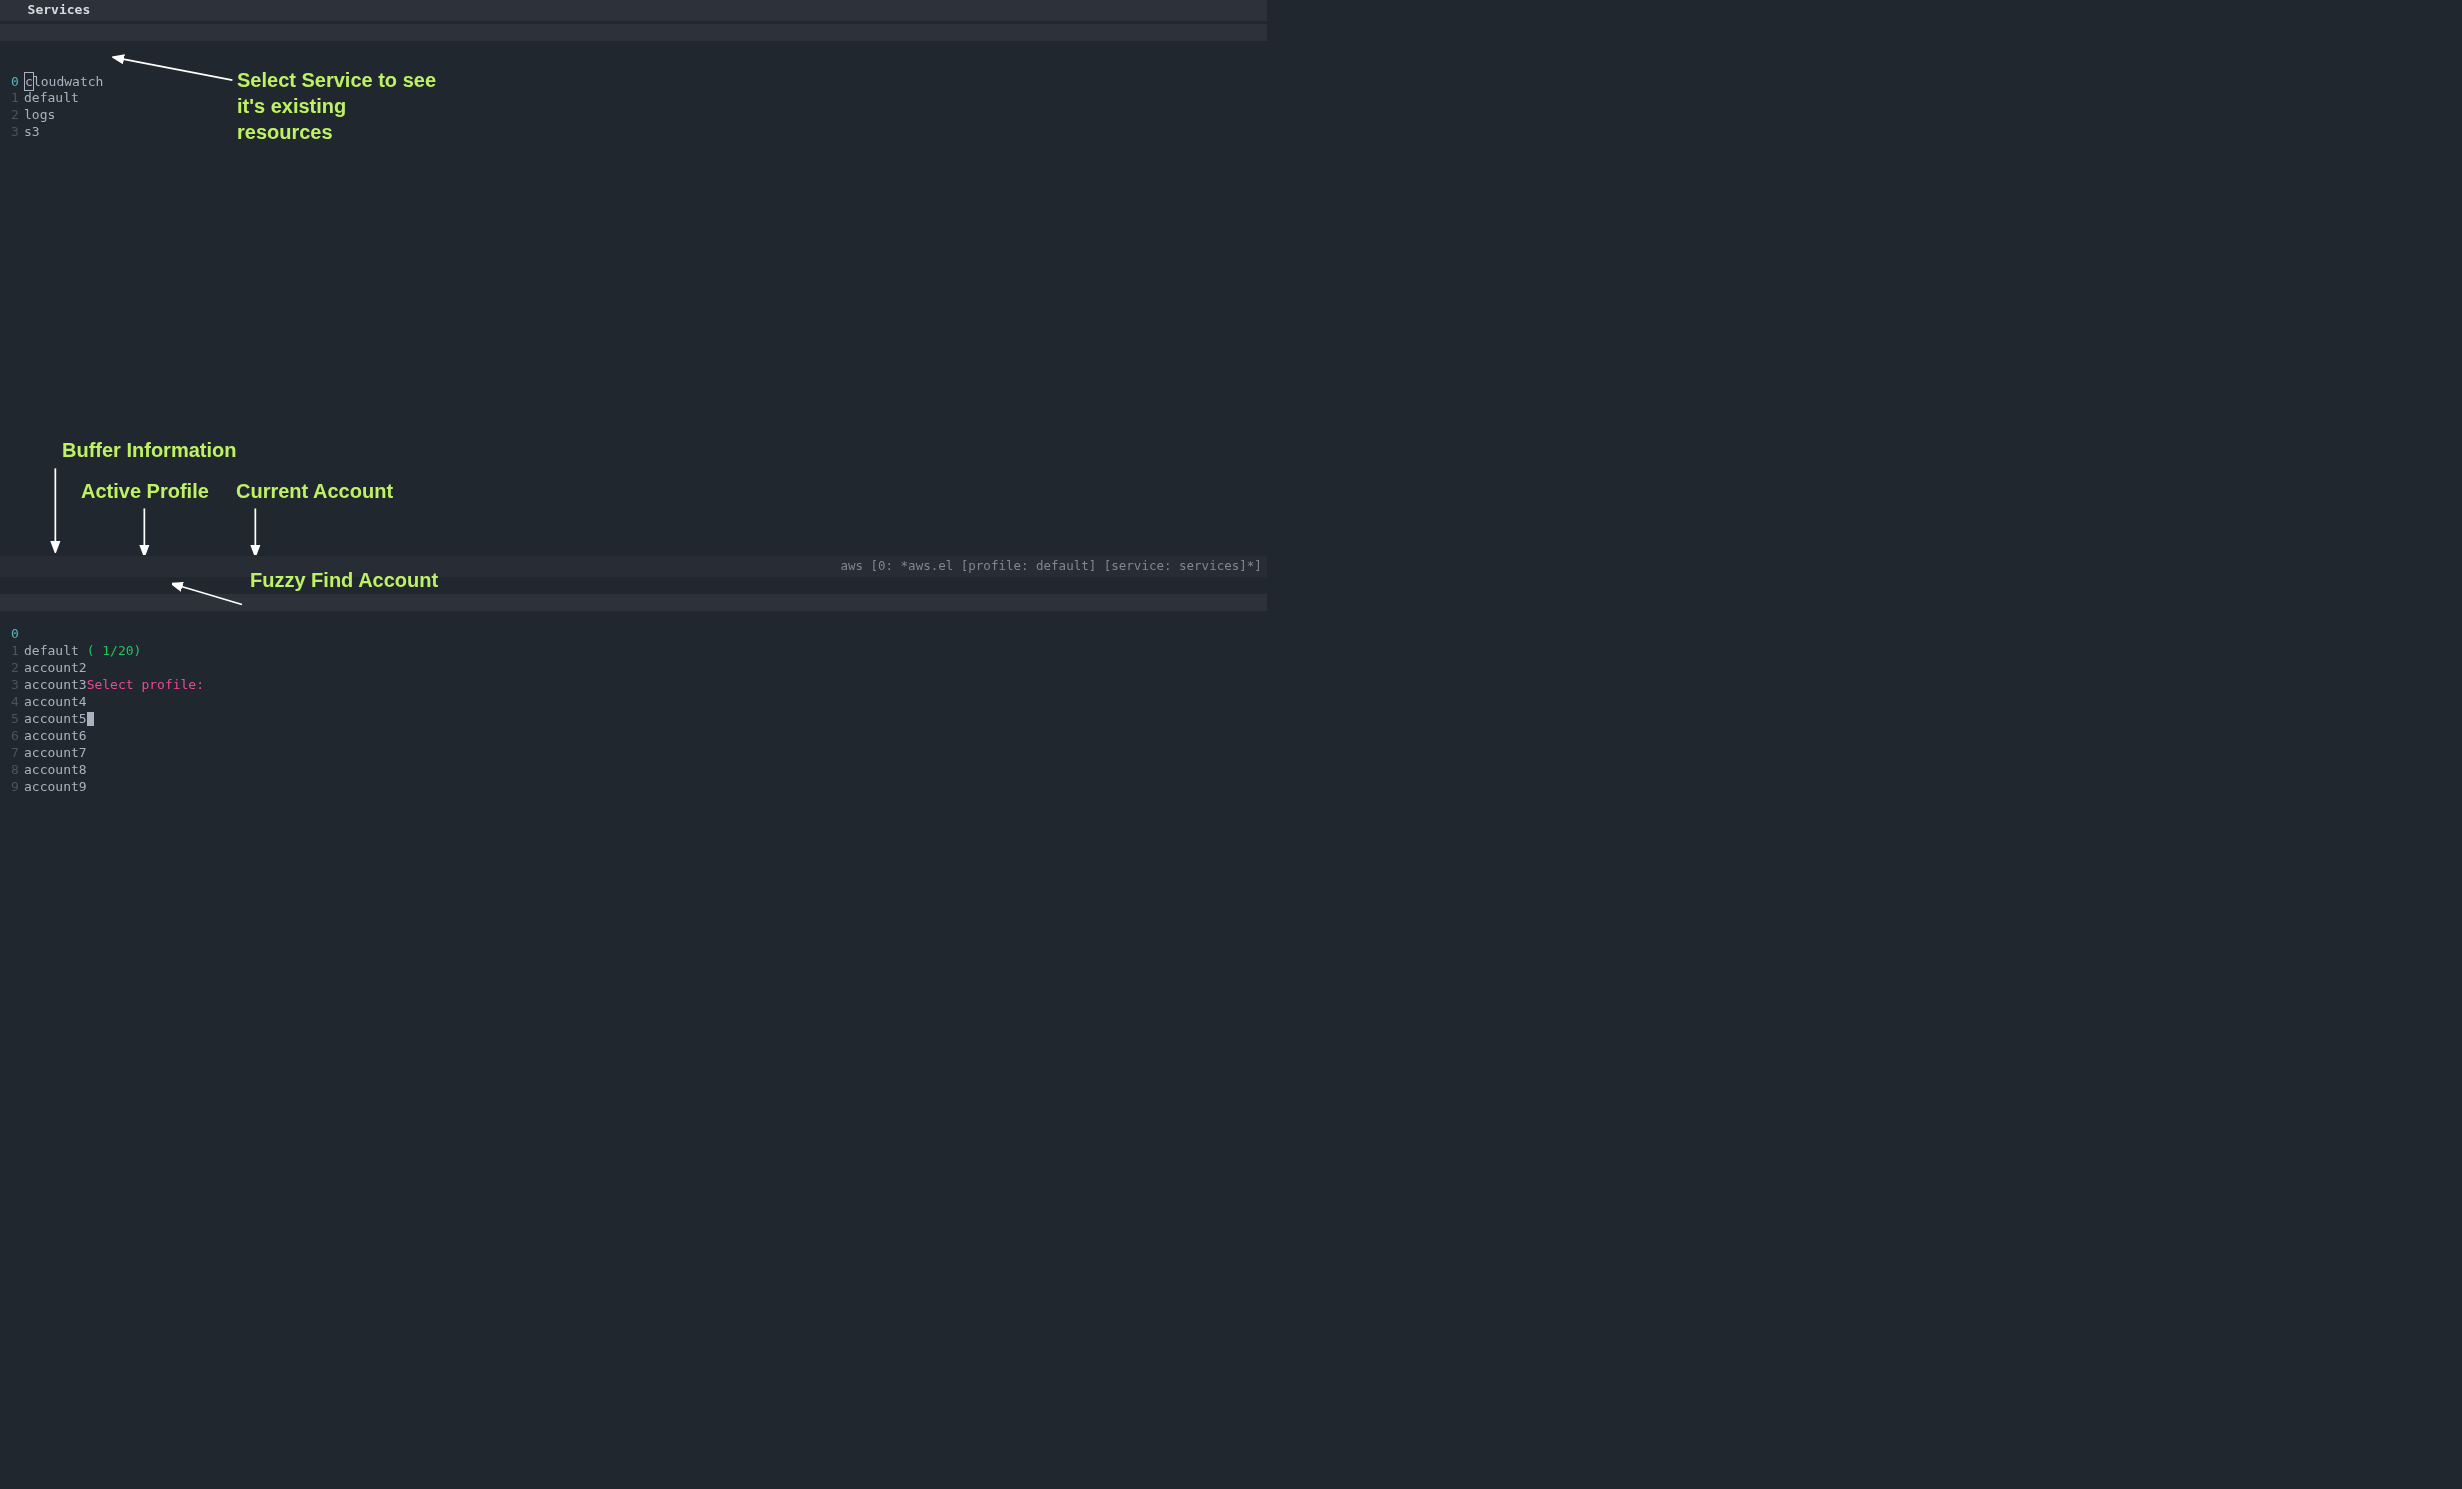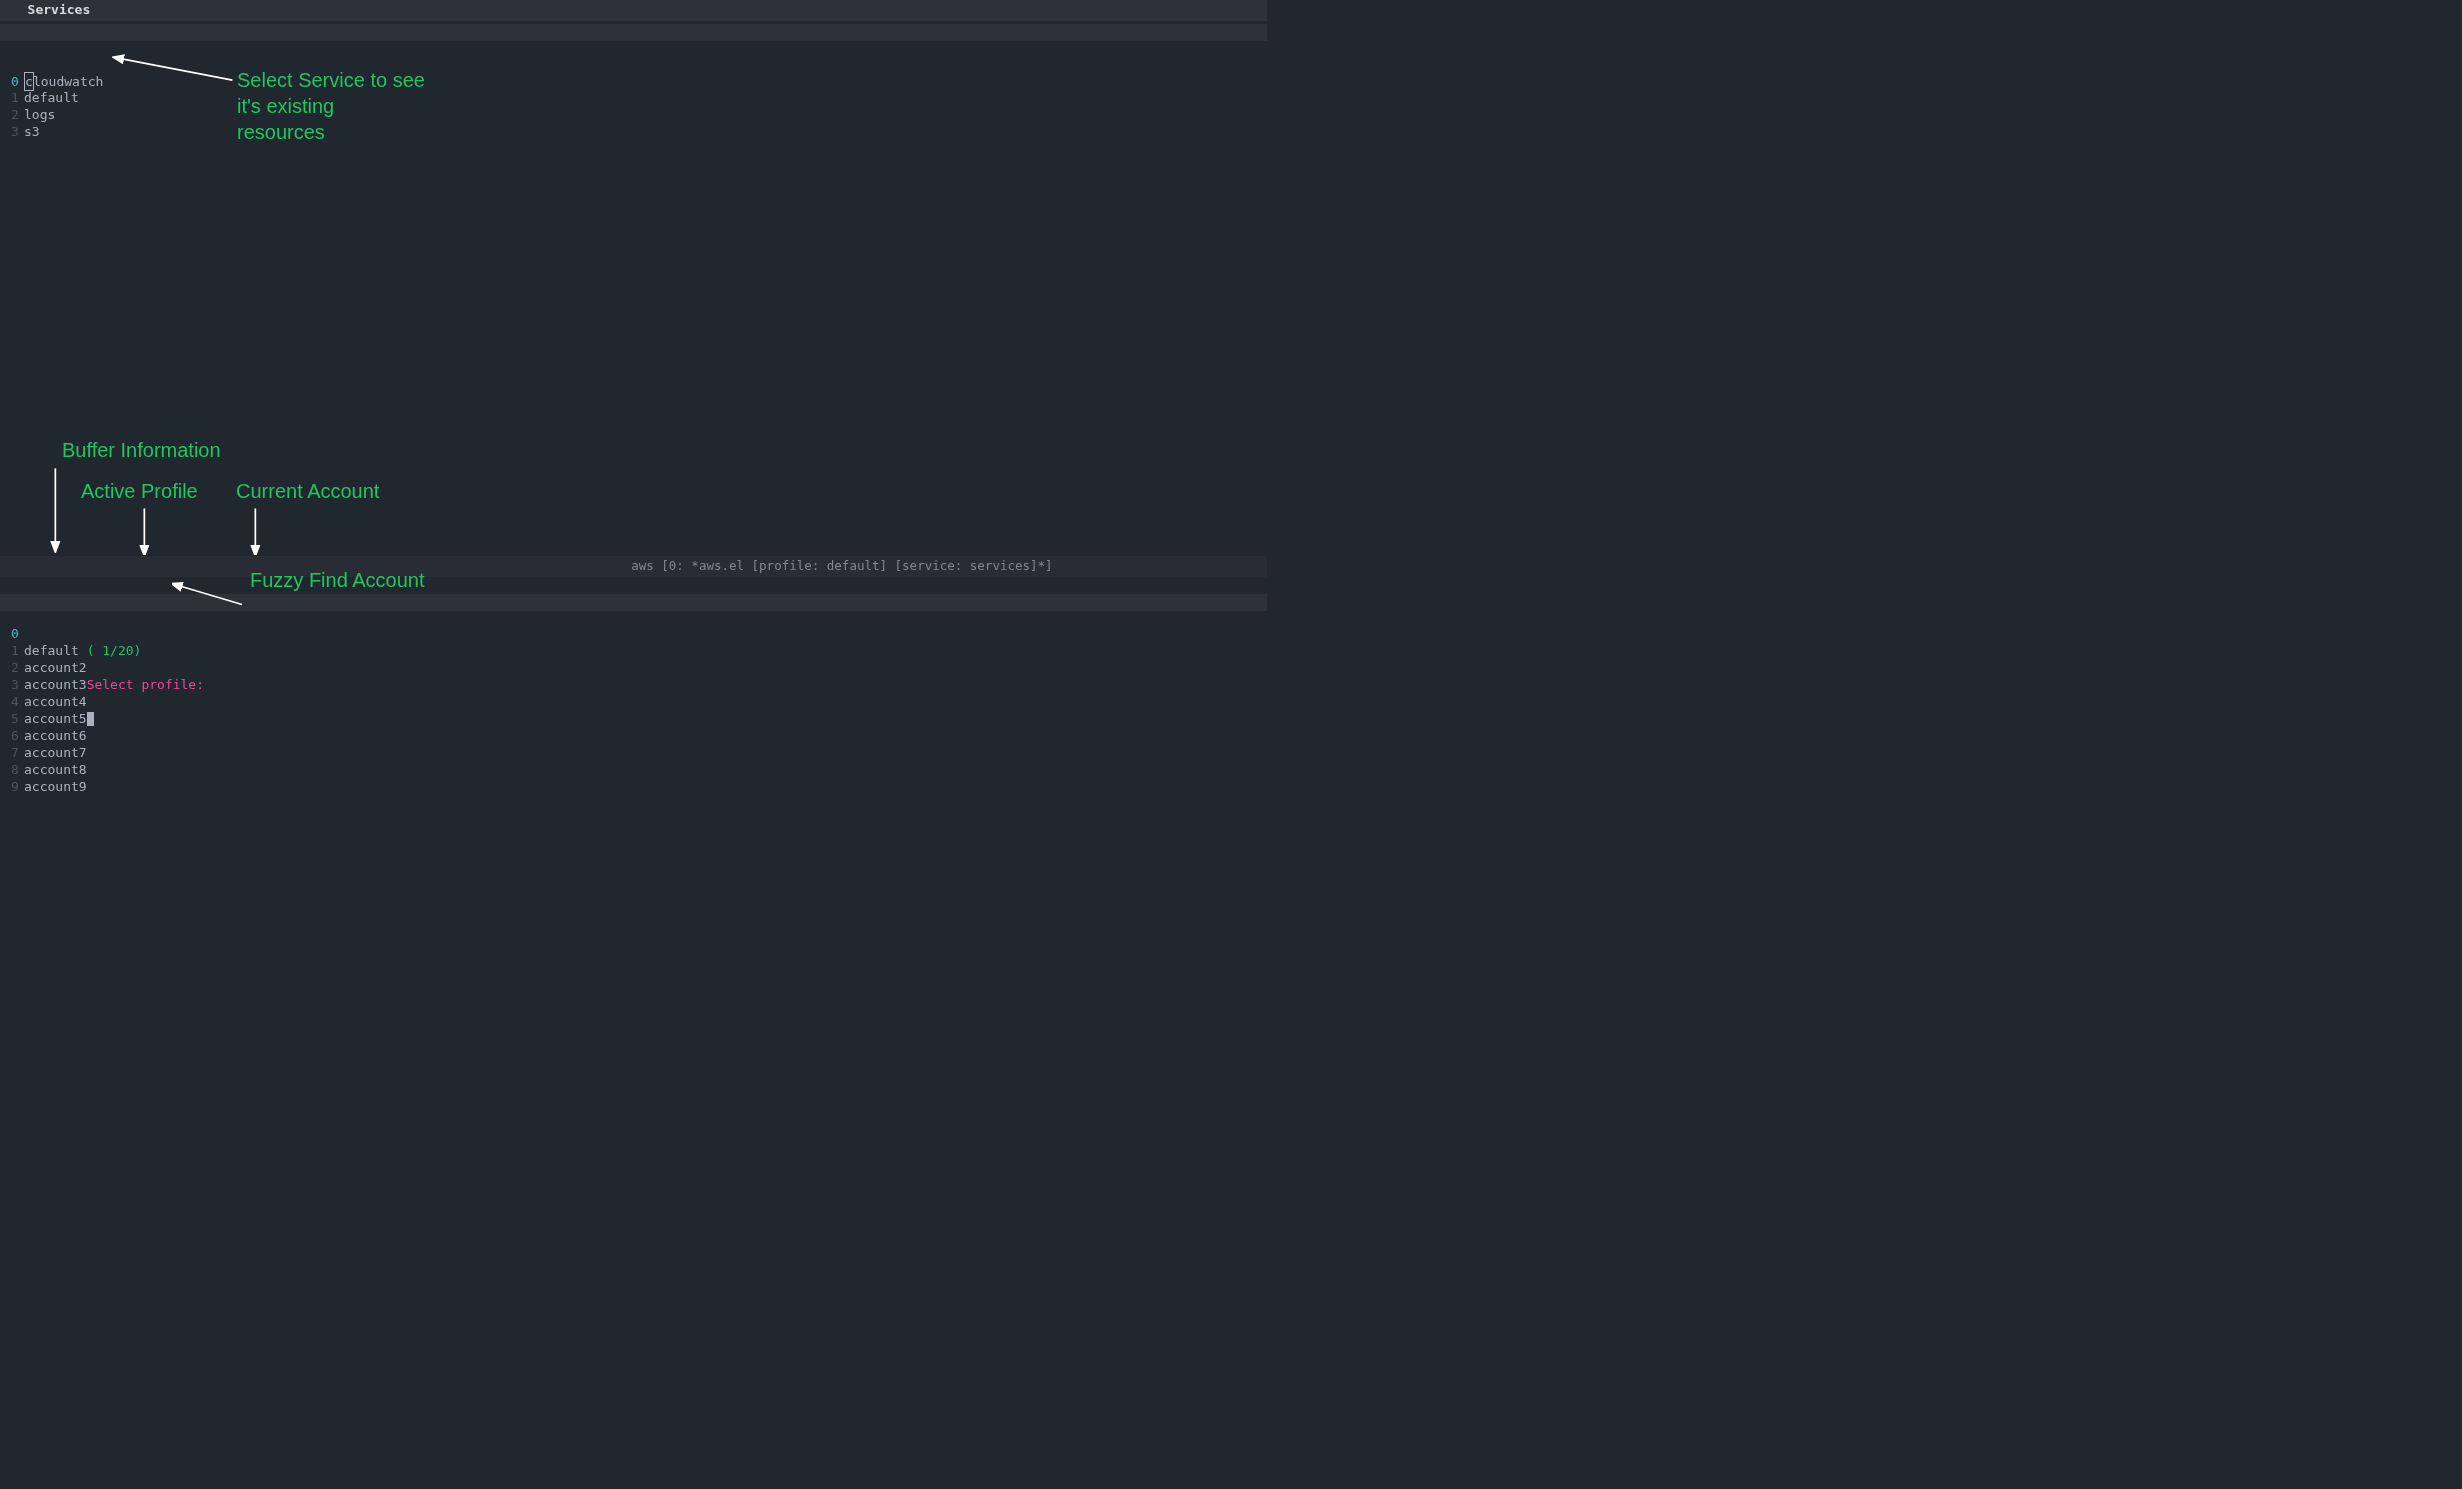--- a/index.html
+++ b/index.html
@@ -65,44 +65,44 @@
     }
     .cursor-box {
       display: inline-block;
       border: 0.9px solid #abb2bf;
       margin-right: -0.9px;
     }
 
     
     .annot {
       position: absolute;
-      color: #22c55e;
+      color: #bef264;
       font-family: "Helvetica Neue", Arial, sans-serif;
       font-size: 20px;
       line-height: 1.3;
-      font-weight: 400;
+      font-weight: 700;
     }
     .arrow {
       position: absolute;
       pointer-events: none;
     }
 
     
     .modeline {
       position: absolute;
       left: 0; right: 0;
       height: 20.7px;
       top: 556px;
       background: #282c34;
       color: #abb2bf;
       line-height: 20.7px;
       padding-left: 23px;
       padding-right: 5.2px;
       display: flex;
-      justify-content: center;
+      justify-content: flex-end;
       white-space: pre;
       font-size: 12.5px;
     }
     .modeline .N  { color: #d19a66; }
     .modeline .bold { color: #d7dae0; font-weight: 600; }
     .modeline .num { color: #d19a66; }
     .modeline .all { color: #98c379; }
     .modeline .dim { color: #7f8790; }
 
     

